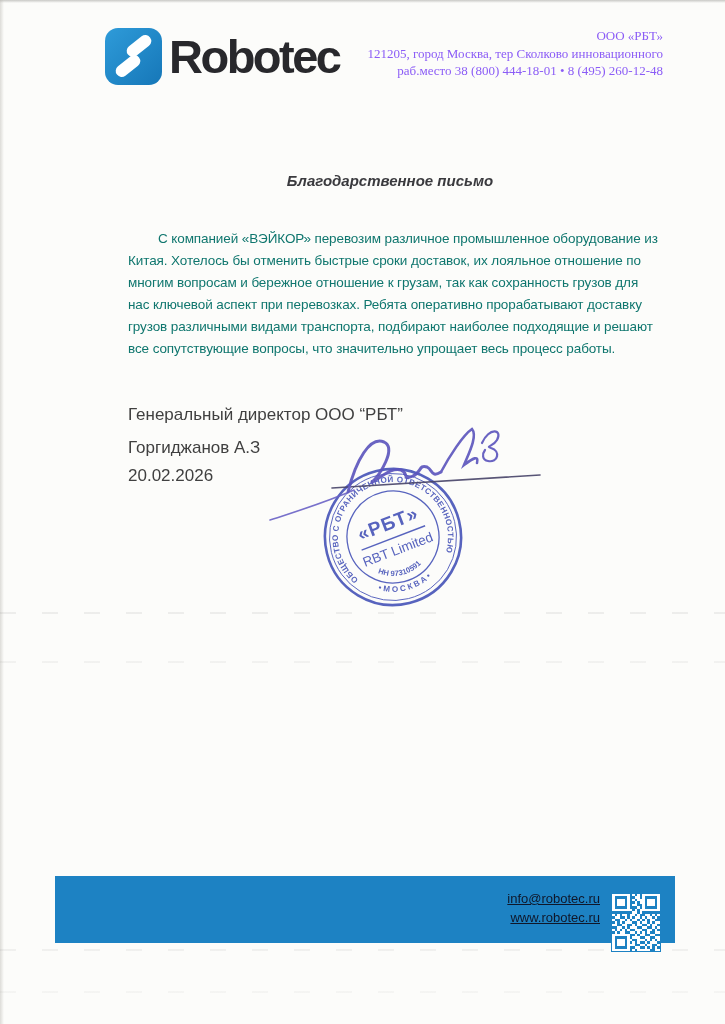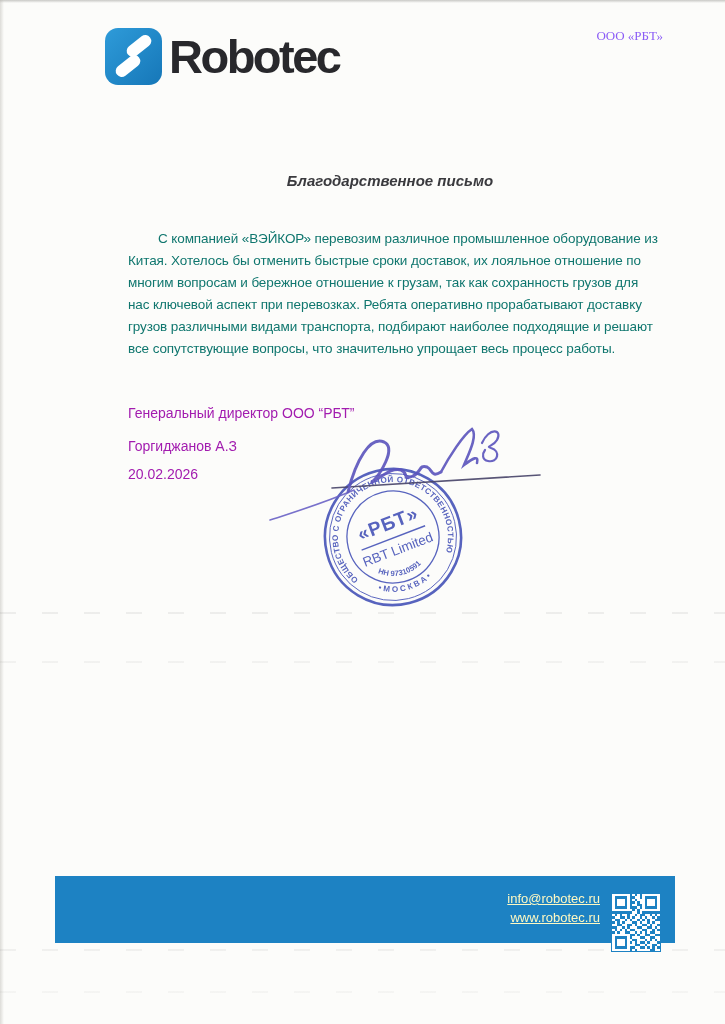--- a/index.html
+++ b/index.html
@@ -18,30 +18,30 @@
   .logo-icon{width:57px;height:57px;display:block;}
   .brand{margin-left:7px;font-size:47px;font-weight:700;letter-spacing:-2.5px;
          color:#28282c;line-height:57px;}
   .company-block{position:absolute;top:27px;right:62px;text-align:right;
                  font-family:"Liberation Serif",serif;font-size:13px;line-height:17.5px;color:#8b5cf6;}
   
   .title{position:absolute;top:172px;left:130px;width:520px;text-align:center;
          font-size:15px;font-weight:700;color:#3a3a3e;font-style:italic;}
   .body-text{position:absolute;top:228px;left:128px;width:533px;margin:0;
              font-size:13.5px;line-height:22px;color:#0f766e;text-indent:30px;letter-spacing:-.1px;}
-  .sig-line{position:absolute;left:128px;font-size:14px;color:#a21caf;}
+  .sig-line{position:absolute;left:128px;font-size:17px;color:#404040;}
   .sig-1{top:405px;} .sig-2{top:438px;} .sig-3{top:466px;}
   
   .stamp{position:absolute;left:318px;top:462px;width:150px;height:150px;opacity:.92;}
   .signature{position:absolute;left:268px;top:418px;width:285px;height:120px;opacity:.9;}
   
   .footer-bar{position:absolute;left:55px;top:876px;width:620px;height:67px;
               background:#1d82c3;overflow:visible;}
   .footer-contacts{position:absolute;top:13px;right:75px;text-align:right;
-                   font-size:13px;line-height:19px;color:#fef9c3;}
+                   font-size:13px;line-height:19px;color:#0f172a;}
   .footer-contacts span{display:block;text-decoration:underline;}
   .qr-wrap{position:absolute;left:556px;top:17px;width:50px;height:59px;
            background:#1d82c3;padding:1px;box-sizing:border-box;}
   .qr-wrap svg{display:block;width:48px;height:57px;}
 </style>
 </head>
 <body>
 
 <div class="page">
 
@@ -62,20 +62,22 @@
       </defs>
       <rect x="0" y="0" width="57" height="57" rx="13" fill="url(#lg)"></rect>
       <rect x="20" y="12" width="28" height="12" rx="6" fill="#ffffff" transform="rotate(-38 34 18)"></rect>
       <rect x="9" y="32" width="28" height="12" rx="6" fill="#ffffff" transform="rotate(-38 23 38)"></rect>
     </svg>
     <span class="brand">Robotec</span>
   </div>
 
   <div class="company-block">
     <div>ООО «РБТ»</div>
+    <div>121205, город Москва, тер Сколково инновационного</div>
+    <div>раб.место 38 (800) 444-18-01  •  8 (495) 260-12-48</div>
   </div>
 
   <div class="title">Благодарственное письмо</div>
   <p class="body-text">С компанией «ВЭЙКОР» перевозим различное промышленное оборудование из Китая. Хотелось бы отменить быстрые сроки доставок, их лояльное отношение по многим вопросам и бережное отношение к грузам, так как сохранность грузов для нас ключевой аспект при перевозках. Ребята оперативно прорабатывают доставку грузов различными видами транспорта, подбирают наиболее подходящие и решают все сопутствующие вопросы, что значительно упрощает весь процесс работы.</p>
 
   <div class="sig-line sig-1">Генеральный директор ООО “РБТ”</div>
   <div class="sig-line sig-2">Горгиджанов А.З</div>
   <div class="sig-line sig-3">20.02.2026</div>
 
   <svg class="stamp" viewBox="0 0 150 150">

